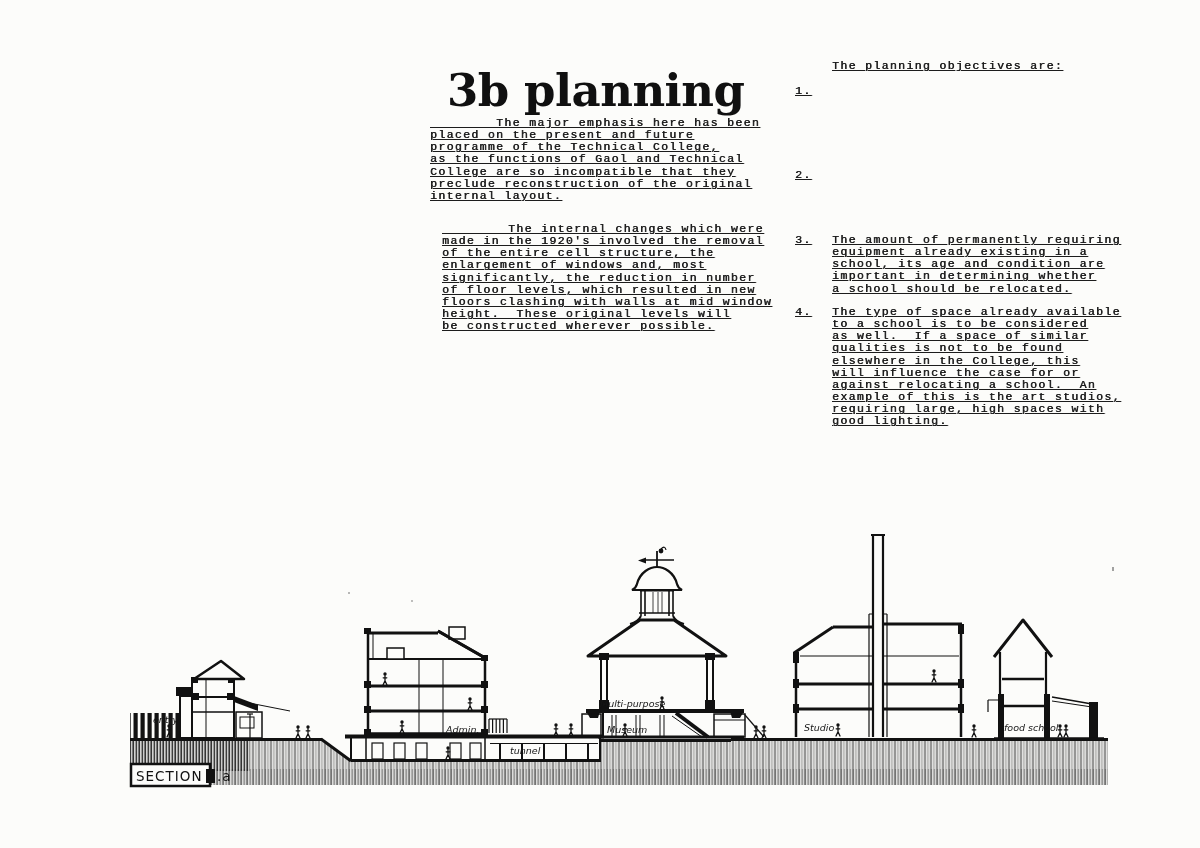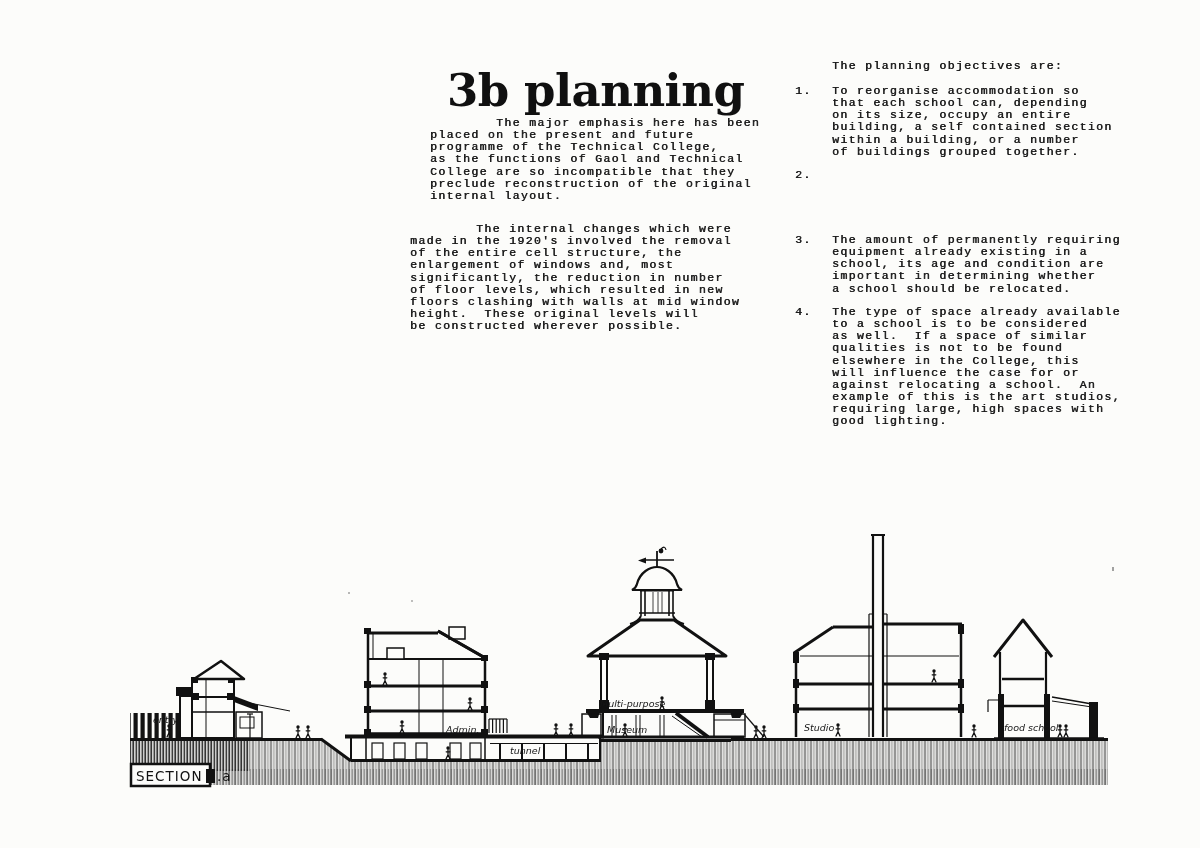--- a/index.html
+++ b/index.html
@@ -4,23 +4,23 @@
 <style>
   html,body{margin:0;padding:0;}
   body{width:1200px;height:848px;background:#fcfcfa;overflow:hidden;
        font-family:"Liberation Sans",sans-serif;}
   .page{position:relative;width:1200px;height:848px;}
   .title{position:absolute;left:447px;top:64px;margin:0;
          font-family:"DejaVu Serif",serif;font-weight:bold;font-size:45px;
          letter-spacing:-0.5px;color:#101010;}
   pre.mono{margin:0;font-family:"Liberation Mono",monospace;font-size:11.5px;
            line-height:12.15px;letter-spacing:1.35px;color:#1c1c1c;
-           text-shadow:0.4px 0 currentColor;white-space:pre;}
+           text-shadow:0.4px 0 currentColor;white-space:pre;text-decoration:underline;}
   .p1{position:absolute;left:430px;top:117px;}
-  .p2{position:absolute;left:410px;top:223px;}
+  .p2{position:absolute;left:442px;top:223px;}
   .intro{position:absolute;left:832px;top:60px;}
   .obj{position:absolute;left:795px;display:flex;}
   .obj .num{width:37px;flex:0 0 37px;}
   .obj1{top:85px;} .obj2{top:169px;} .obj3{top:234px;} .obj4{top:306px;}
   svg.drawing{position:absolute;left:0;top:518px;}
   .hand{font-family:"DejaVu Sans",sans-serif;font-style:italic;
         font-size:9.5px;fill:#161616;}
   .sec{font-family:"DejaVu Sans",sans-serif;font-size:13.5px;
        letter-spacing:1px;fill:#111;font-weight:500;}
 </style>
@@ -45,26 +45,20 @@
 significantly, the reduction in number
 of floor levels, which resulted in new
 floors clashing with walls at mid window
 height.  These original levels will
 be constructed wherever possible.</pre>
 
   <pre class="mono intro">The planning objectives are:</pre>
 
   <div class="obj obj1">
     <pre class="mono num">1.</pre>
-    <pre class="mono">To reorganise accommodation so
-that each school can, depending
-on its size, occupy an entire
-building, a self contained section
-within a building, or a number
-of buildings grouped together.</pre>
   </div>
   <div class="obj obj2">
     <pre class="mono num">2.</pre>
   </div>
   <div class="obj obj3">
     <pre class="mono num">3.</pre>
     <pre class="mono">The amount of permanently requiring
 equipment already existing in a
 school, its age and condition are
 important in determining whether

